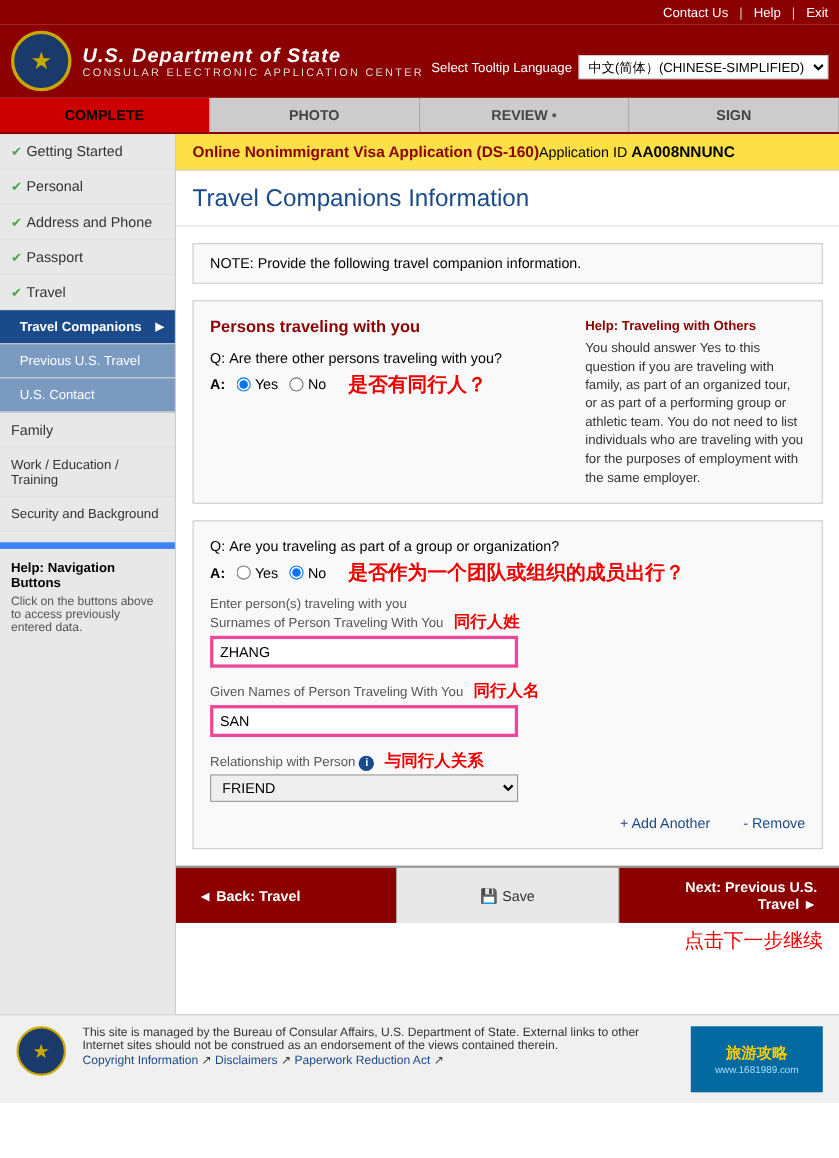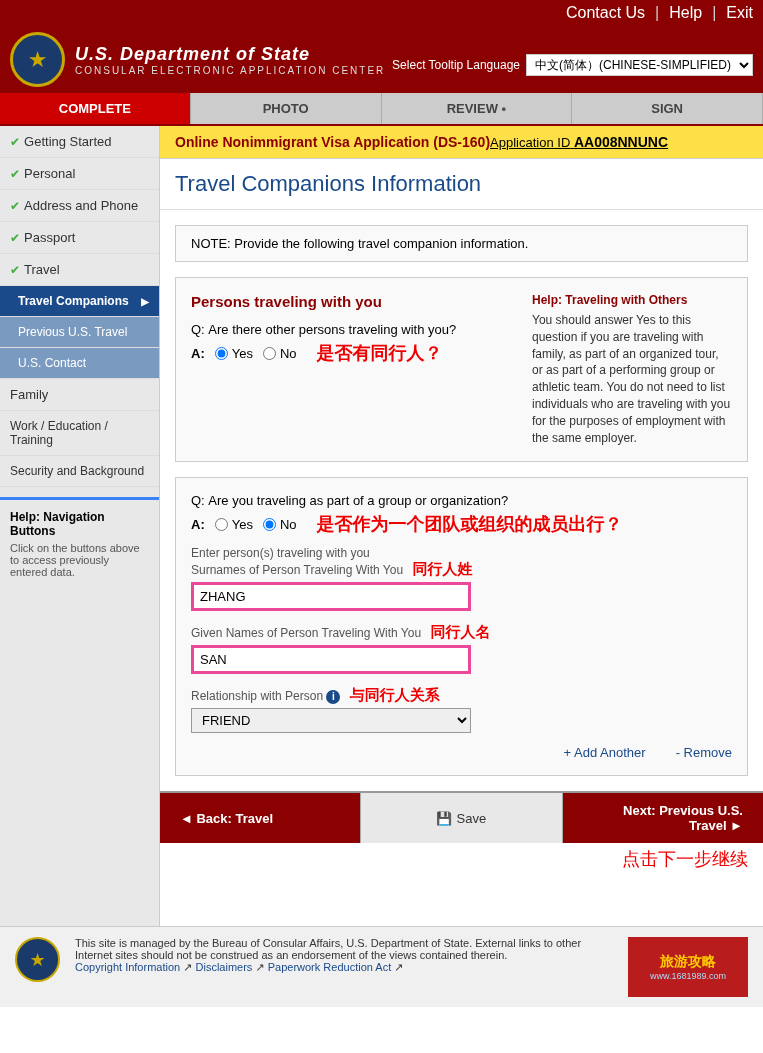--- a/index.html
+++ b/index.html
@@ -6,21 +6,21 @@
     body { font-family: Arial, sans-serif; font-size: 13px; background: #fff; width: 763px; }
 
     
     .top-bar {
       background: #8b0000;
       color: #fff;
       display: flex;
       justify-content: flex-end;
       align-items: flex-start;
       padding: 4px 10px;
-      font-size: 16px;
+      font-size: 12px;
       gap: 10px;
     }
     .top-bar a { color: #fff; text-decoration: none; }
     .top-bar .sep { color: #ccc; }
 
     .header {
       background: #8b0000;
       display: flex;
       align-items: center;
       justify-content: space-between;
@@ -48,21 +48,21 @@
     .nav-tabs {
       display: flex;
       background: #ccc;
       border-bottom: 2px solid #8b0000;
     }
     .nav-tab {
       flex: 1; text-align: center; padding: 8px 4px;
       font-size: 13px; font-weight: bold; color: #444;
       cursor: pointer; border-right: 1px solid #aaa;
     }
-    .nav-tab.active { background: #c00; color: #ffffff; }
+    .nav-tab.active { background: #c00; color: #000000; }
     .nav-tab.dot::after { content: ' •'; color: #555; }
 
     
     .content-area {
       display: flex;
       min-height: 800px;
     }
 
     
     .sidebar {
@@ -79,36 +79,36 @@
       display: flex; align-items: center; gap: 4px;
       border-bottom: 1px solid #ddd;
     }
     .sidebar-item.sub { padding-left: 18px; background: #1a4a8a; color: #fff; font-weight: bold; font-size: 12px; }
     .sidebar-item.sub-inactive { padding-left: 18px; background: #7a9ac0; color: #fff; font-size: 12px; }
     .sidebar-item .check { color: #4a4; font-size: 12px; }
     .sidebar-item .arrow { margin-left: auto; font-size: 10px; }
     .sidebar-help {
       padding: 10px;
       background: #e8e8e8;
-      border-top: 3px solid #3b82f6;
+      border-top: 6px solid #3b82f6;
       margin-top: 10px;
     }
     .sidebar-help .help-title { font-weight: bold; font-size: 12px; margin-bottom: 4px; }
     .sidebar-help p { font-size: 11px; color: #555; }
 
     
     .main { flex: 1; padding: 0; }
     .app-header {
       background: #fde047;
       padding: 8px 15px;
       border-bottom: 1px solid #ccc;
       display: flex; align-items: center;
     }
     .app-title { color: #8b0000; font-size: 14px; font-weight: bold; }
-    .app-id { font-size: 13px; text-decoration: underline; }
+    .app-id { font-size: 13px; }
     .app-id strong { color: #000; font-size: 14px; }
 
     .page-title {
       padding: 12px 15px;
       font-size: 22px;
       color: #1a4a8a;
       font-weight: normal;
       border-bottom: 1px solid #ddd;
     }
 
@@ -187,21 +187,21 @@
       display: flex; gap: 15px; align-items: flex-start;
     }
     .footer-seal {
       width: 45px; height: 45px; background: #1a3a6b; border-radius: 50%;
       border: 2px solid #c8a800; flex-shrink: 0;
       display: flex; align-items: center; justify-content: center; color: #c8a800; font-size: 18px;
     }
     .footer-text { font-size: 11px; color: #333; flex: 1; }
     .footer-text a { color: #1a4a8a; }
     .footer-logo {
-      width: 120px; height: 60px; background: #b91c1c;
+      width: 120px; height: 60px; background: #0369a1;
       display: flex; flex-direction: column; align-items: center; justify-content: center;
       color: #fff; font-size: 9px; text-align: center;
     }
     .footer-logo .logo-title { font-size: 14px; font-weight: bold; color: #ffcc00; }
     .info-icon {
       display: inline-block; width: 14px; height: 14px; border-radius: 50%;
       background: #1a4a8a; color: #fff; font-size: 10px; font-weight: bold;
       text-align: center; line-height: 14px; cursor: pointer;
     }
   </style>

